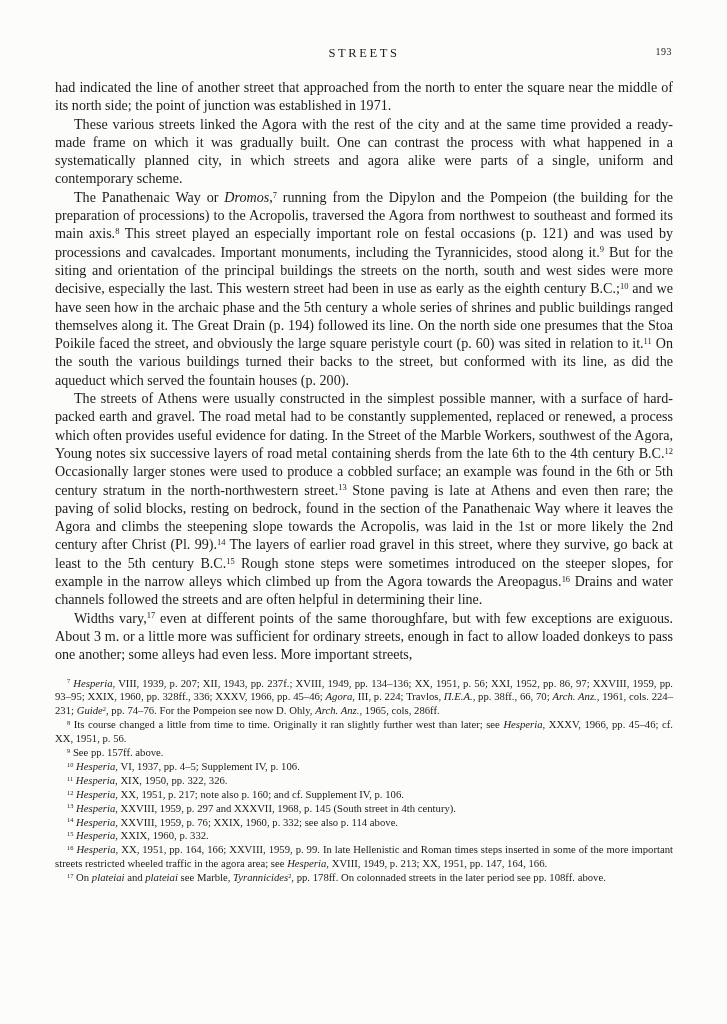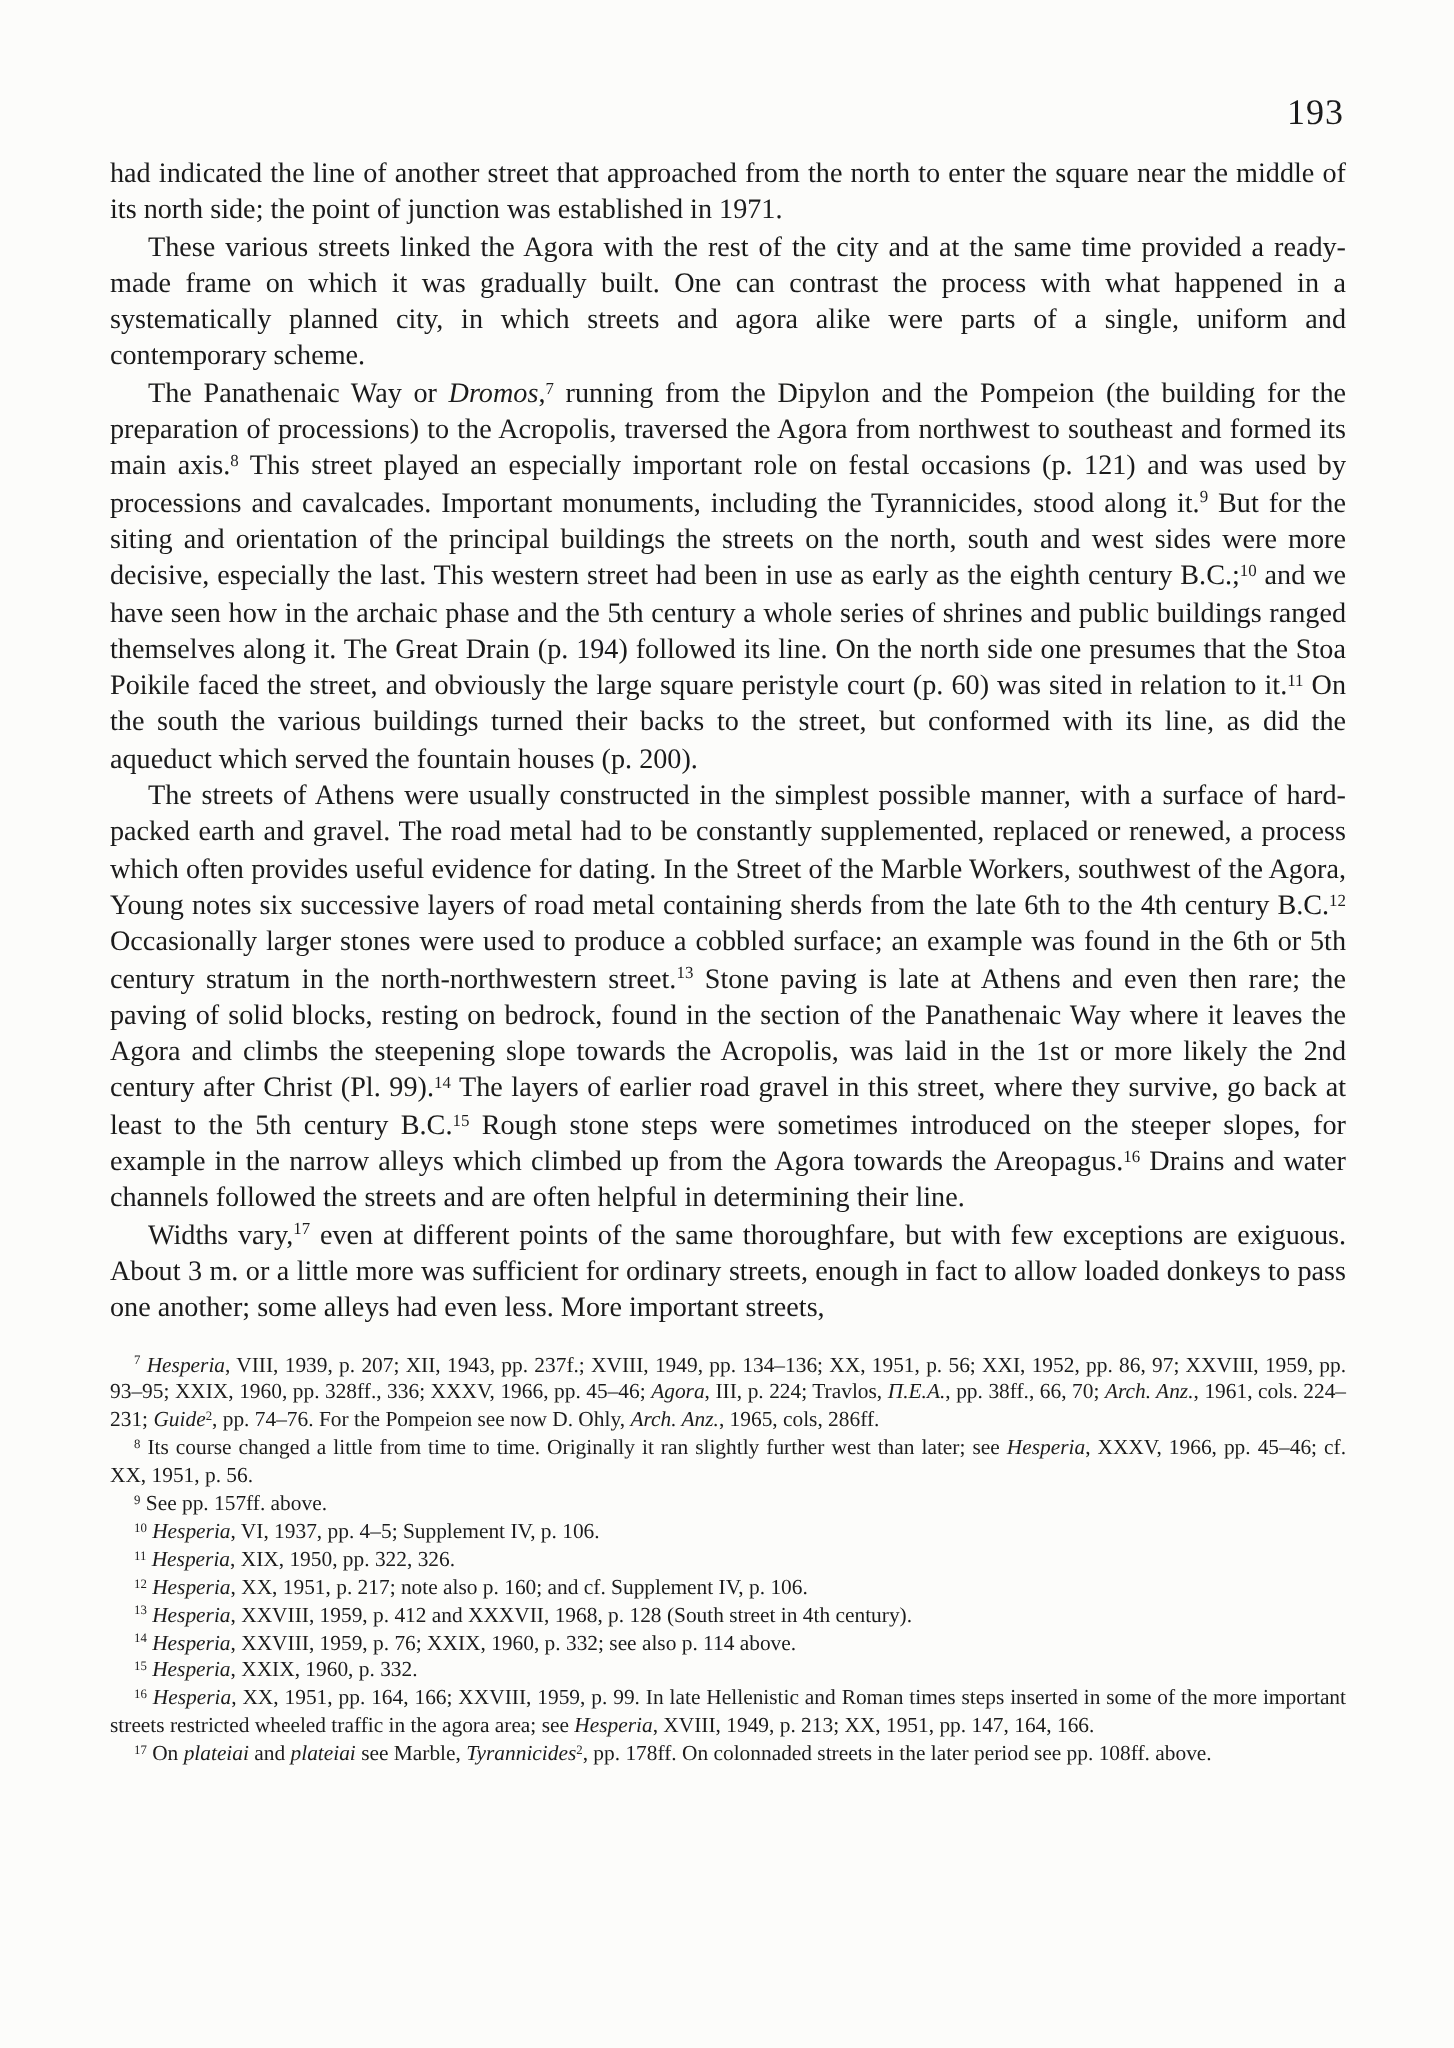--- a/index.html
+++ b/index.html
@@ -22,21 +22,21 @@
     height: 17px;
   }
   .head-title {
     position: absolute; left: 0; right: 0; top: 0;
     text-align: center;
     font-size: 12.5px;
     letter-spacing: 2.6px;
   }
   .page-number {
     position: absolute; right: 1px; top: 0;
-    font-size: 18px;
+    font-size: 10px;
     letter-spacing: 0.5px;
   }
   .body-text {
     margin-top: 15px;
     font-size: 14.1px;
     line-height: 18.3px;
     text-align: justify;
     hyphens: auto;
   }
   .body-text p { margin: 0; font-family: Liberation Serif, serif; }
@@ -56,37 +56,38 @@
     hyphens: auto;
   }
   .footnotes p { margin: 0; text-indent: 12px; }
   i { font-style: italic; }
 </style>
 </head>
 <body>
 
 <div class="page">
   <header class="running-head">
+    <span class="head-title">STREETS</span>
     <span class="page-number">193</span>
   </header>
 
   <main class="body-text">
       <p><span>had indicated the line of another street that approached from the north to enter the square near the middle of its north side; the point of junction was established in 1971.</span></p>
       <p class="indent"><span>These various streets linked the Agora with the rest of the city and at the same time provided a ready-made frame on which it was gradually built. One can contrast the process with what happened in a systematically planned city, in which streets and agora alike were parts of a single, uniform and contemporary scheme.</span></p>
       <p class="indent"><span>The Panathenaic Way or </span><i>Dromos</i><span>,</span><sup>7</sup><span> running from the Dipylon and the Pompeion (the building for the preparation of processions) to the Acropolis, traversed the Agora from northwest to southeast and formed its main axis.</span><sup>8</sup><span> This street played an especially important role on festal occasions (p. 121) and was used by processions and cavalcades. Important monuments, including the Tyrannicides, stood along it.</span><sup>9</sup><span> But for the siting and orientation of the principal buildings the streets on the north, south and west sides were more decisive, especially the last. This western street had been in use as early as the eighth century B.C.;</span><sup>10</sup><span> and we have seen how in the archaic phase and the 5th century a whole series of shrines and public buildings ranged themselves along it. The Great Drain (p. 194) followed its line. On the north side one presumes that the Stoa Poikile faced the street, and obviously the large square peristyle court (p. 60) was sited in relation to it.</span><sup>11</sup><span> On the south the various buildings turned their backs to the street, but conformed with its line, as did the aqueduct which served the fountain houses (p. 200).</span></p>
       <p class="indent"><span>The streets of Athens were usually constructed in the simplest possible manner, with a surface of hard-packed earth and gravel. The road metal had to be constantly supplemented, replaced or renewed, a process which often provides useful evidence for dating. In the Street of the Marble Workers, southwest of the Agora, Young notes six successive layers of road metal containing sherds from the late 6th to the 4th century B.C.</span><sup>12</sup><span> Occasionally larger stones were used to produce a cobbled surface; an example was found in the 6th or 5th century stratum in the north-northwestern street.</span><sup>13</sup><span> Stone paving is late at Athens and even then rare; the paving of solid blocks, resting on bedrock, found in the section of the Panathenaic Way where it leaves the Agora and climbs the steepening slope towards the Acropolis, was laid in the 1st or more likely the 2nd century after Christ (Pl. 99).</span><sup>14</sup><span> The layers of earlier road gravel in this street, where they survive, go back at least to the 5th century B.C.</span><sup>15</sup><span> Rough stone steps were sometimes introduced on the steeper slopes, for example in the narrow alleys which climbed up from the Agora towards the Areopagus.</span><sup>16</sup><span> Drains and water channels followed the streets and are often helpful in determining their line.</span></p>
       <p class="indent"><span>Widths vary,</span><sup>17</sup><span> even at different points of the same thoroughfare, but with few exceptions are exiguous. About 3 m. or a little more was sufficient for ordinary streets, enough in fact to allow loaded donkeys to pass one another; some alleys had even less. More important streets,</span></p>
     </main>
 
   <section class="footnotes">
       <p><sup>7</sup><span> </span><i>Hesperia</i><span>, VIII, 1939, p. 207; XII, 1943, pp. 237f.; XVIII, 1949, pp. 134–136; XX, 1951, p. 56; XXI, 1952, pp. 86, 97; XXVIII, 1959, pp. 93–95; XXIX, 1960, pp. 328ff., 336; XXXV, 1966, pp. 45–46; </span><i>Agora</i><span>, III, p. 224; Travlos, </span><i>Π.Ε.Α.</i><span>, pp. 38ff., 66, 70; </span><i>Arch. Anz.</i><span>, 1961, cols. 224–231; </span><i>Guide</i><sup>2</sup><span>, pp. 74–76. For the Pompeion see now D. Ohly, </span><i>Arch. Anz.</i><span>, 1965, cols, 286ff.</span></p>
       <p><sup>8</sup><span> Its course changed a little from time to time. Originally it ran slightly further west than later; see </span><i>Hesperia</i><span>, XXXV, 1966, pp. 45–46; cf. XX, 1951, p. 56.</span></p>
       <p><sup>9</sup><span> See pp. 157ff. above.</span></p>
       <p><sup>10</sup><span> </span><i>Hesperia</i><span>, VI, 1937, pp. 4–5; Supplement IV, p. 106.</span></p>
       <p><sup>11</sup><span> </span><i>Hesperia</i><span>, XIX, 1950, pp. 322, 326.</span></p>
       <p><sup>12</sup><span> </span><i>Hesperia</i><span>, XX, 1951, p. 217; note also p. 160; and cf. Supplement IV, p. 106.</span></p>
-      <p><sup>13</sup><span> </span><i>Hesperia</i><span>, XXVIII, 1959, p. 412 and XXXVII, 1968, p. 128 (South street in 4th century).</span></p>
+      <p><sup>13</sup><span> </span><i>Hesperia</i><span>, XXVIII, 1959, p. 297 and XXXVII, 1968, p. 145 (South street in 4th century).</span></p>
       <p><sup>14</sup><span> </span><i>Hesperia</i><span>, XXVIII, 1959, p. 76; XXIX, 1960, p. 332; see also p. 114 above.</span></p>
       <p><sup>15</sup><span> </span><i>Hesperia</i><span>, XXIX, 1960, p. 332.</span></p>
       <p><sup>16</sup><span> </span><i>Hesperia</i><span>, XX, 1951, pp. 164, 166; XXVIII, 1959, p. 99. In late Hellenistic and Roman times steps inserted in some of the more important streets restricted wheeled traffic in the agora area; see </span><i>Hesperia</i><span>, XVIII, 1949, p. 213; XX, 1951, pp. 147, 164, 166.</span></p>
       <p><sup>17</sup><span> On </span><i>plateiai</i><span> and </span><i>plateiai</i><span> see Marble, </span><i>Tyrannicides</i><sup>2</sup><span>, pp. 178ff. On colonnaded streets in the later period see pp. 108ff. above.</span></p>
     </section>
 </div>
 
 </body></html>

